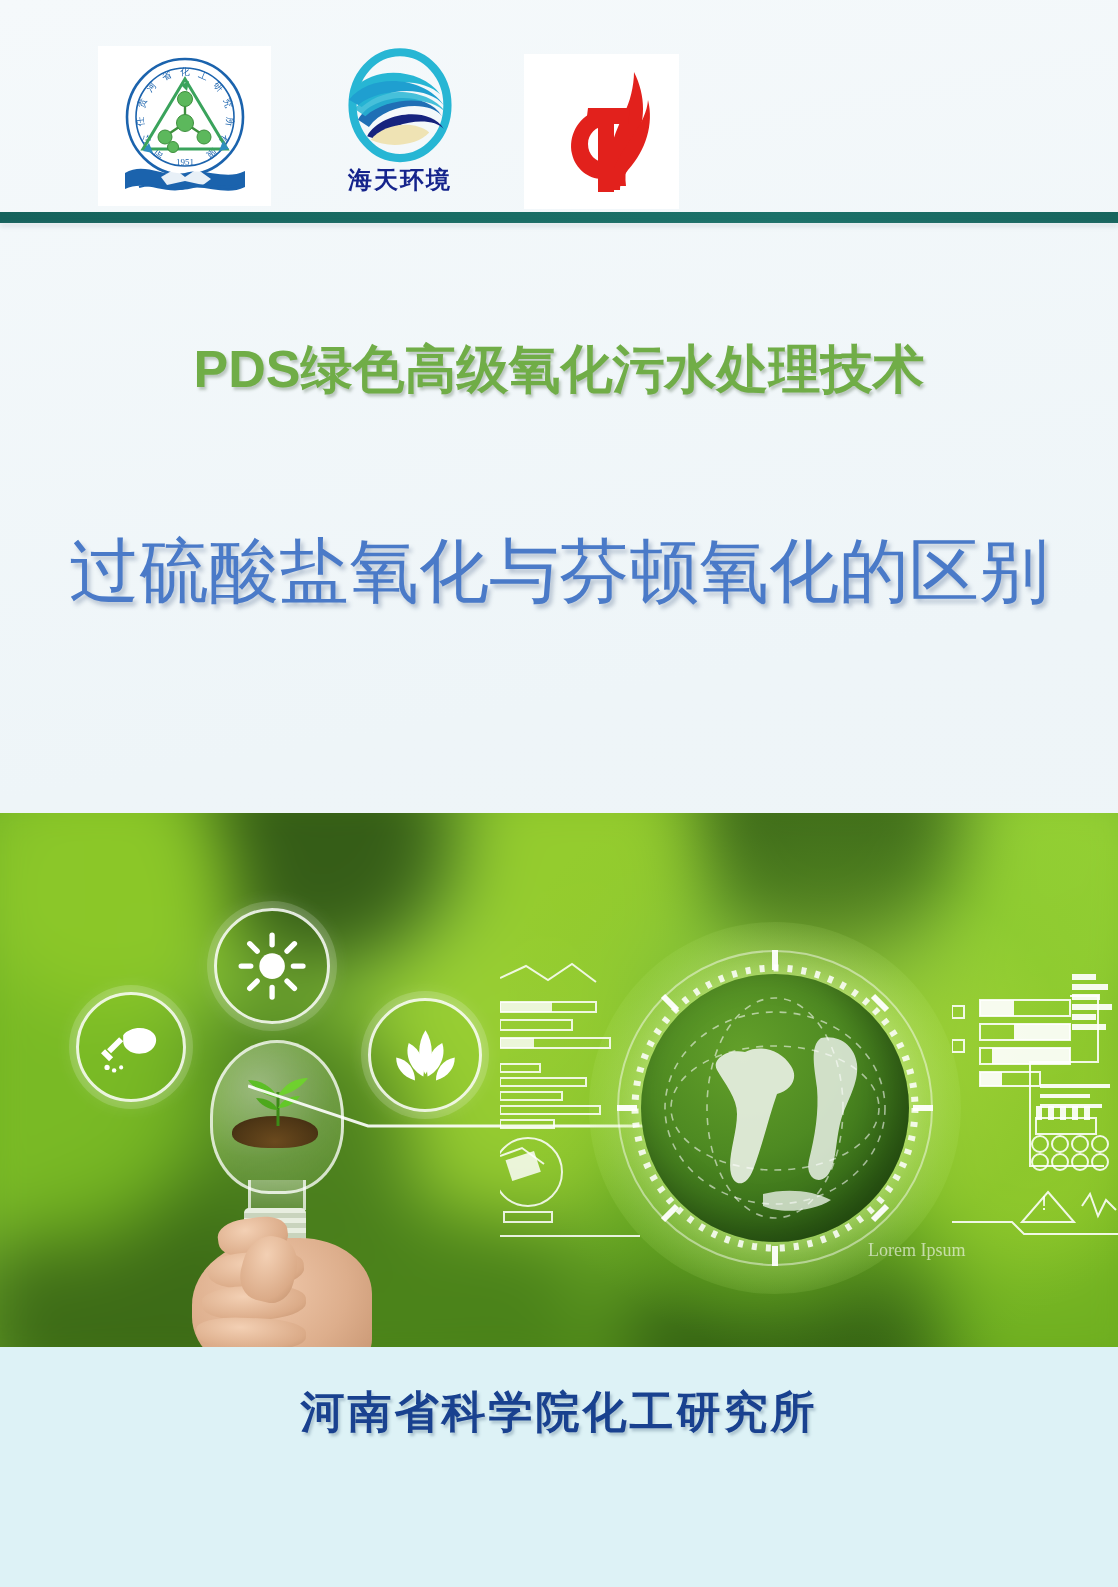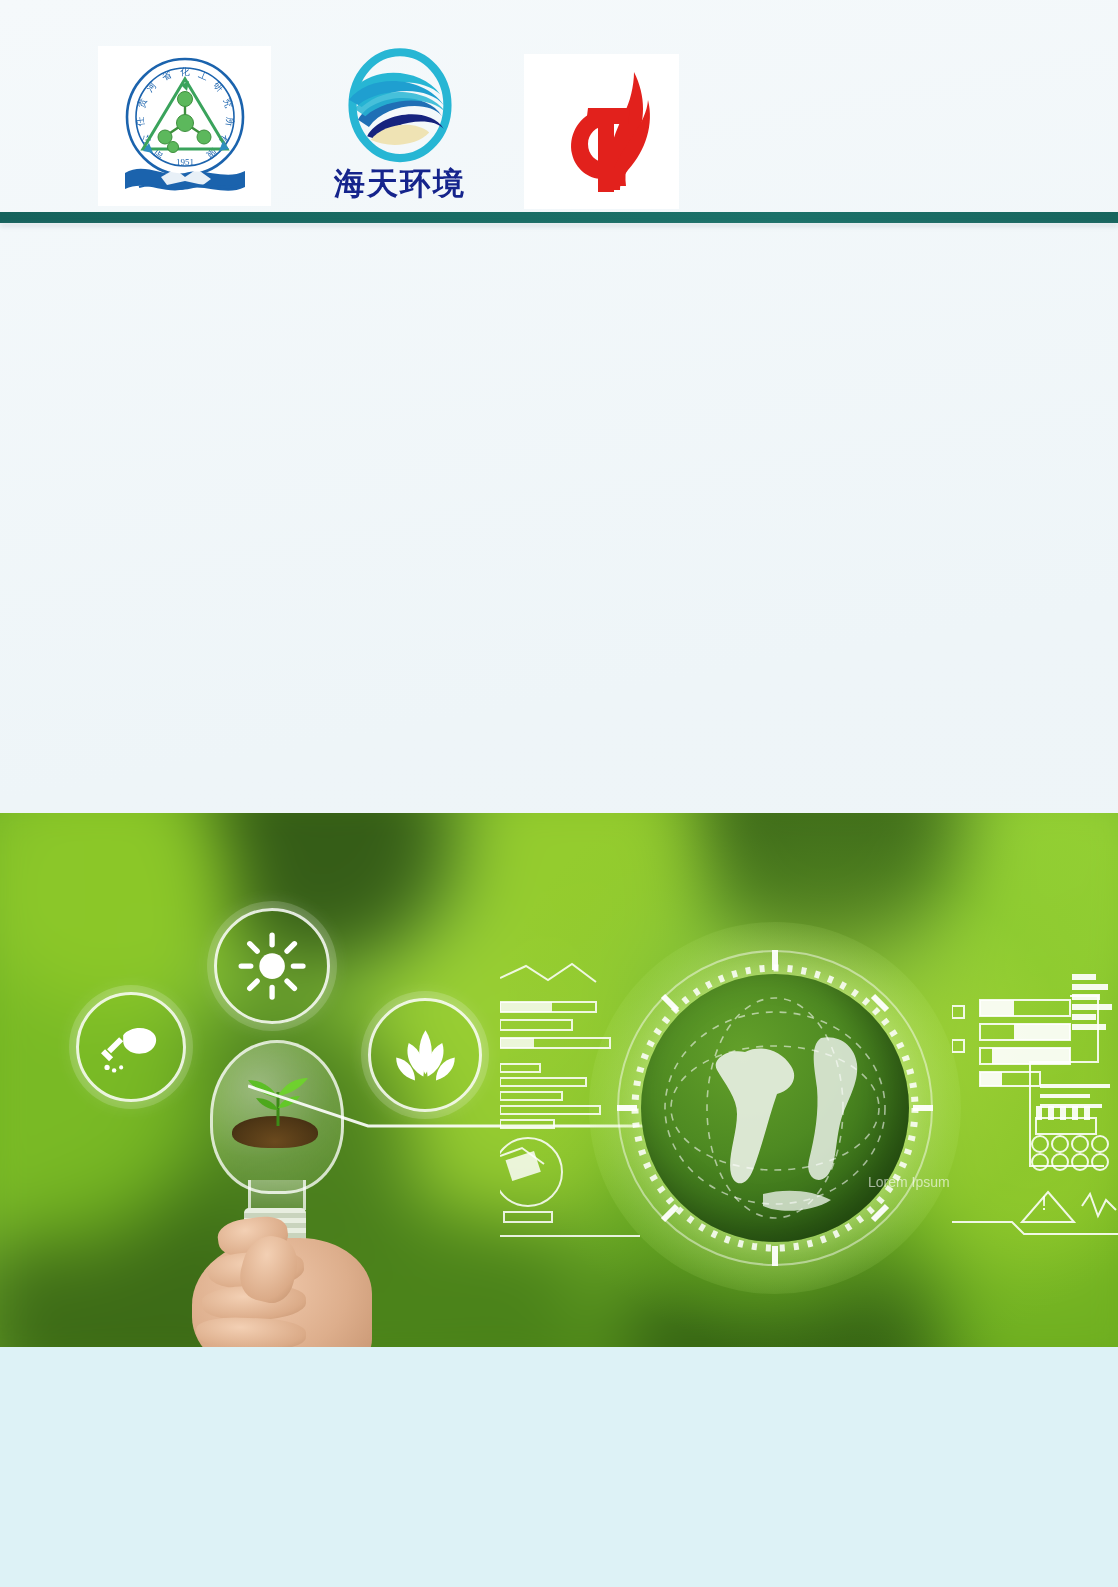--- a/index.html
+++ b/index.html
@@ -39,21 +39,21 @@
 
   .haitian-wrap {
     display: flex;
     flex-direction: column;
     align-items: center;
     justify-content: flex-start;
     width: 100%;
     height: 100%;
   }
   .haitian-text {
-    font-size: 31px;
+    font-size: 24px;
     font-weight: bold;
     color: #15248c;
     letter-spacing: 2px;
     line-height: 1;
     margin-top: 2px;
     font-family: "Liberation Sans", "DejaVu Sans", sans-serif;
   }
 
   
   .divider {
@@ -345,20 +345,24 @@
         <path d="M106 34 C112 58, 104 84, 86 104 C80 112, 78 118, 78 124 L66 124 C68 104, 80 86, 92 68 C100 56, 105 46, 106 34 Z" fill="#e2211c"></path>
         <path d="M52 46 C36 52, 26 70, 30 88 C34 106, 52 116, 66 112 L66 96 C56 98, 46 90, 46 78 C46 68, 54 60, 64 60 L64 46 Z" fill="#e2211c"></path>
         <path d="M46 42 L88 42 L86 58 L72 58 L72 126 L56 126 L56 58 L44 58 Z" fill="#e2211c"></path>
       </svg>
     </div>
   </div>
 
   <div class="divider"></div>
   <div class="divider-shadow"></div>
 
+  <div class="title-area">
+    <div class="title-green">PDS绿色高级氧化污水处理技术</div>
+    <div class="title-blue">过硫酸盐氧化与芬顿氧化的区别</div>
+  </div>
 
   <div class="hero">
     <div class="hero-blur"></div>
     <div class="hero-rightglow"></div>
   </div>
 
   <div class="eco-ring" id="eco-water">
     <svg class="eco-svg" viewBox="0 0 64 64">
       <path d="M24 20 C30 12, 46 10, 54 18 C60 24, 56 36, 44 38 C34 40, 24 34, 24 26 Z" fill="#ffffff"></path>
       <path d="M24 26 L12 38 L8 34 L20 22 Z" fill="#ffffff"></path>
@@ -515,18 +519,19 @@
       <rect x="88" y="138" width="62" height="4"></rect>
       <rect x="84" y="140" width="6" height="14"></rect>
       <rect x="96" y="140" width="6" height="14"></rect>
       <rect x="108" y="140" width="6" height="14"></rect>
       <rect x="120" y="140" width="6" height="14"></rect>
       <rect x="132" y="140" width="6" height="14"></rect>
       <text x="92" y="244" font-size="20" fill="rgba(255,255,255,0.95)" font-family="Liberation Sans, sans-serif" text-anchor="middle">!</text>
     </g>
   </svg>
 
-  <div class="hud" style="left:868px; top:1174px; font-size:14px; color:rgba(255,255,255,0.6); font-family:Liberation Sans, sans-serif;">Lorem Ipsum</div>
+  <div class="hud" style="left:868px; top:1240px; font-size:18px; color:rgba(255,255,255,0.6); font-family:Liberation Serif, serif;">Lorem Ipsum</div>
 
   <div class="footer">
+    <div class="footer-line" id="footer-line-1">河南省科学院化工研究所</div>
   </div>
 
 </div>
 
 </body></html>

